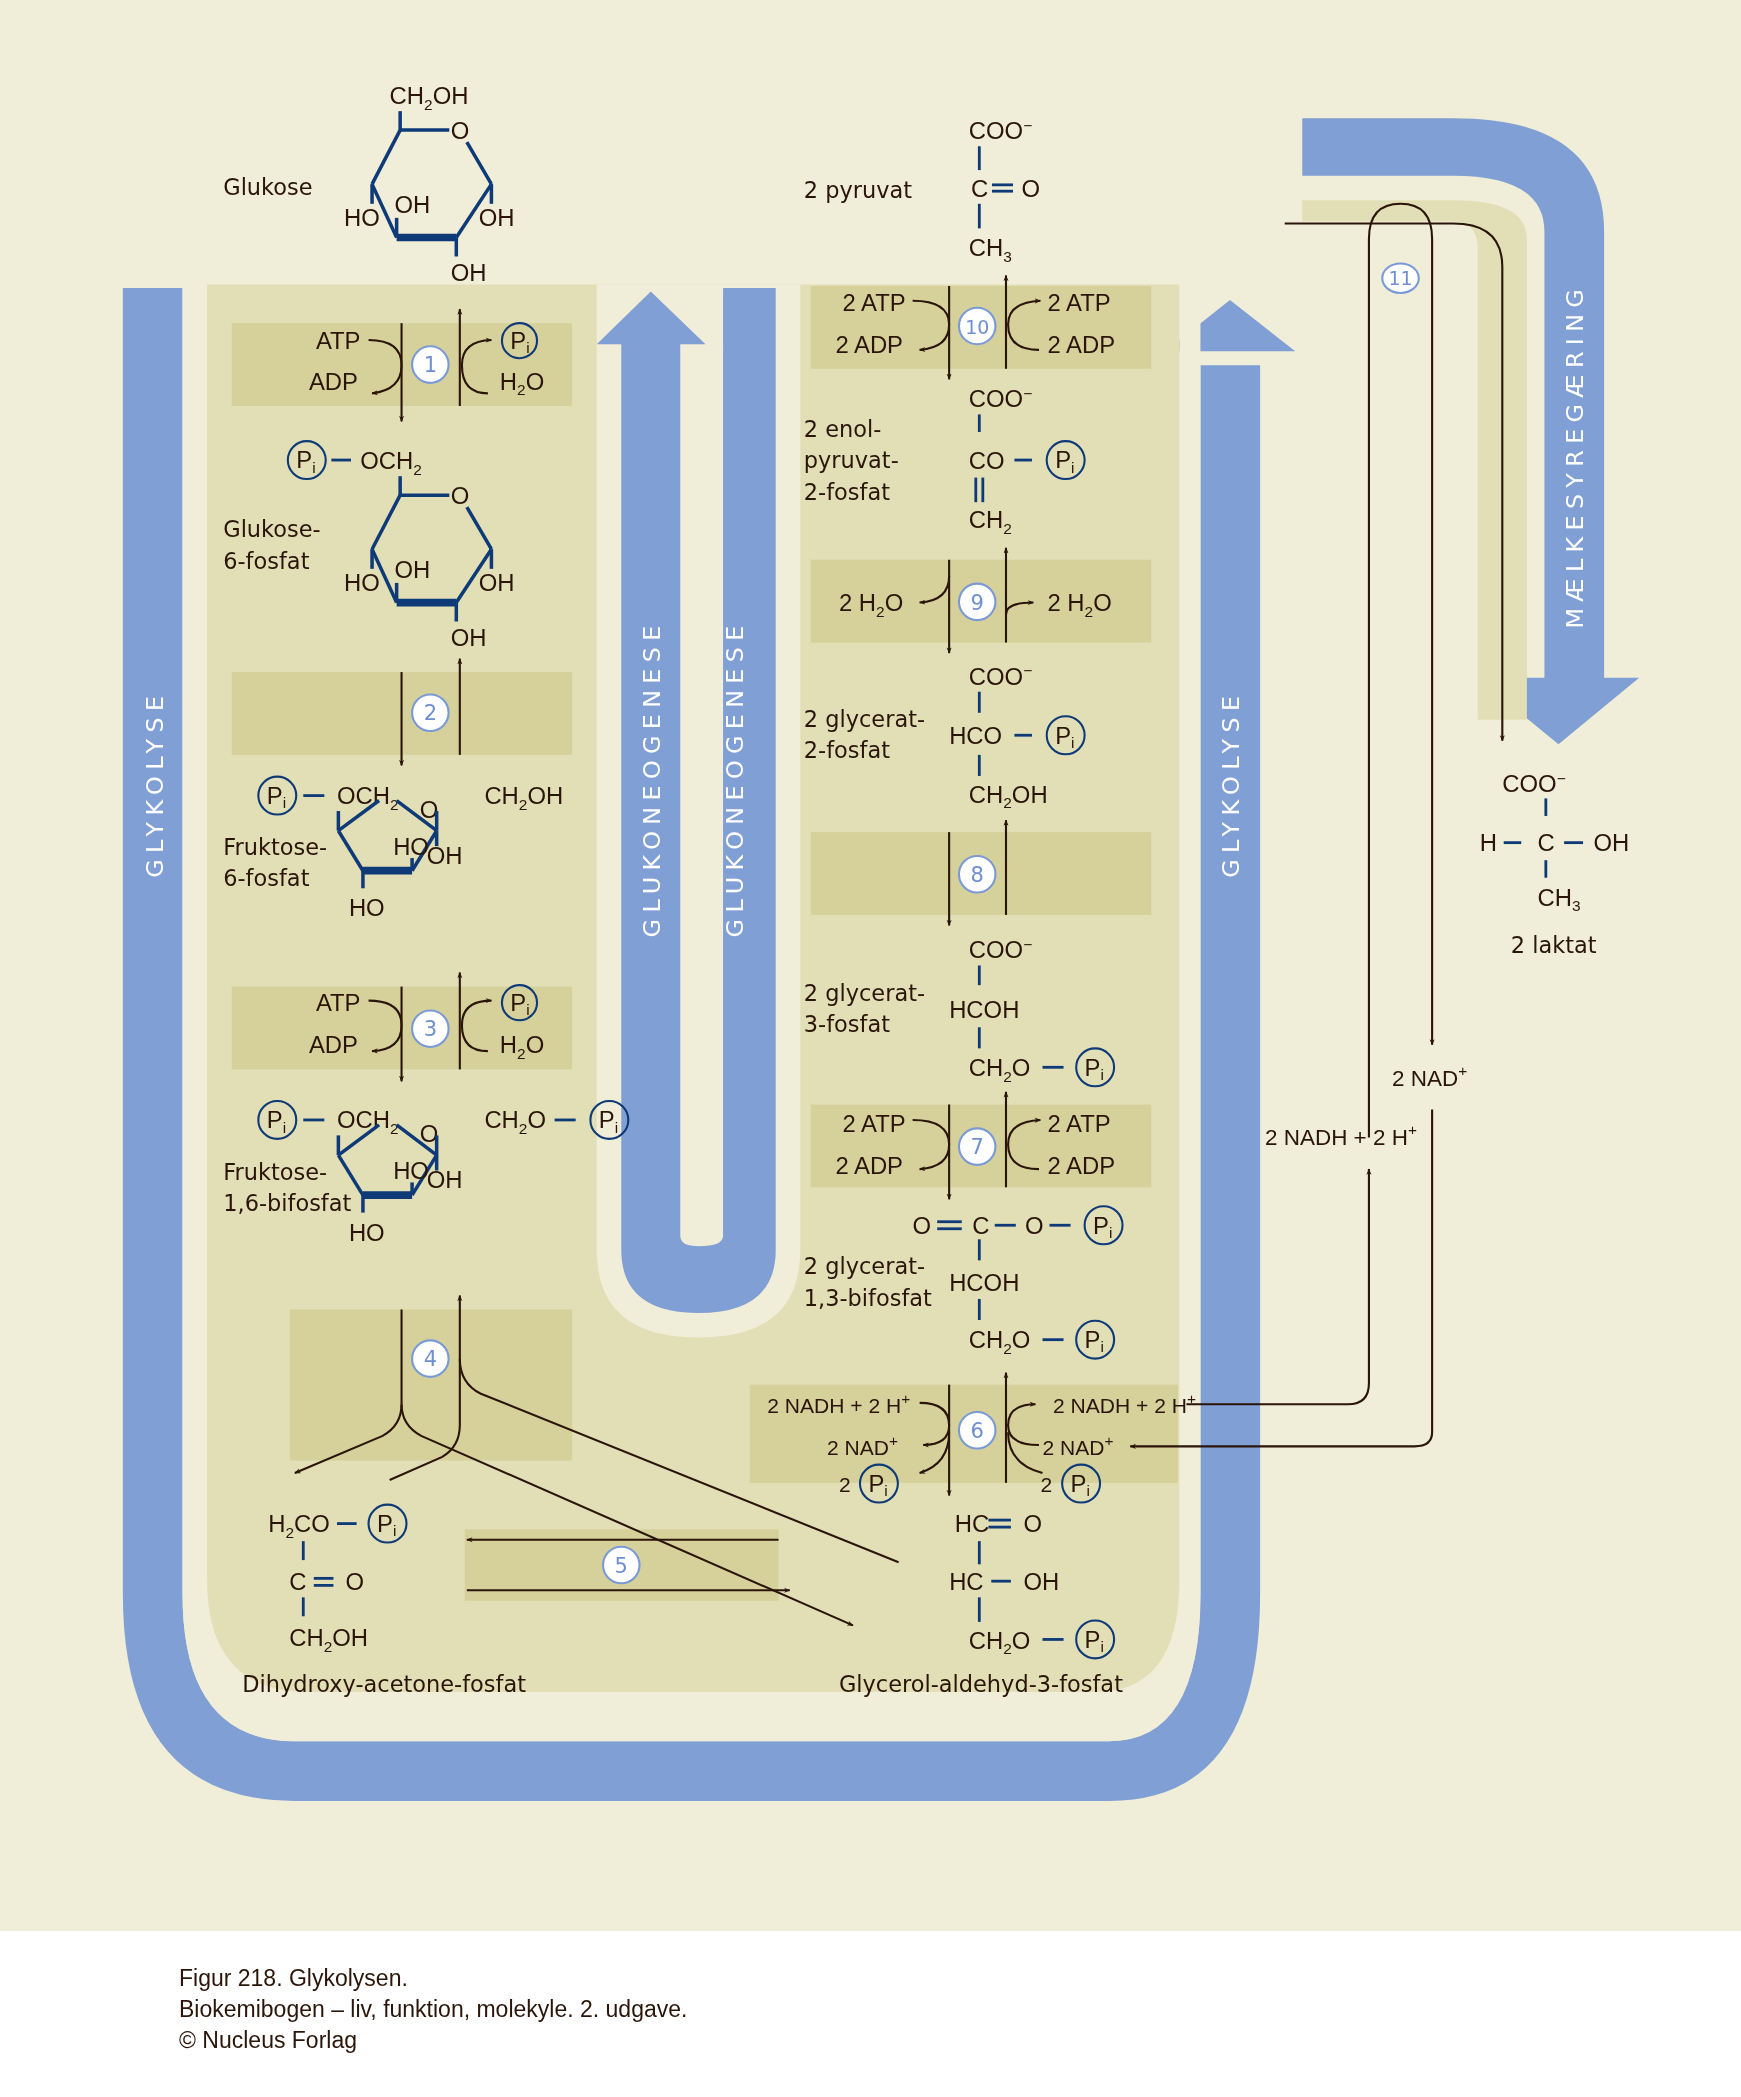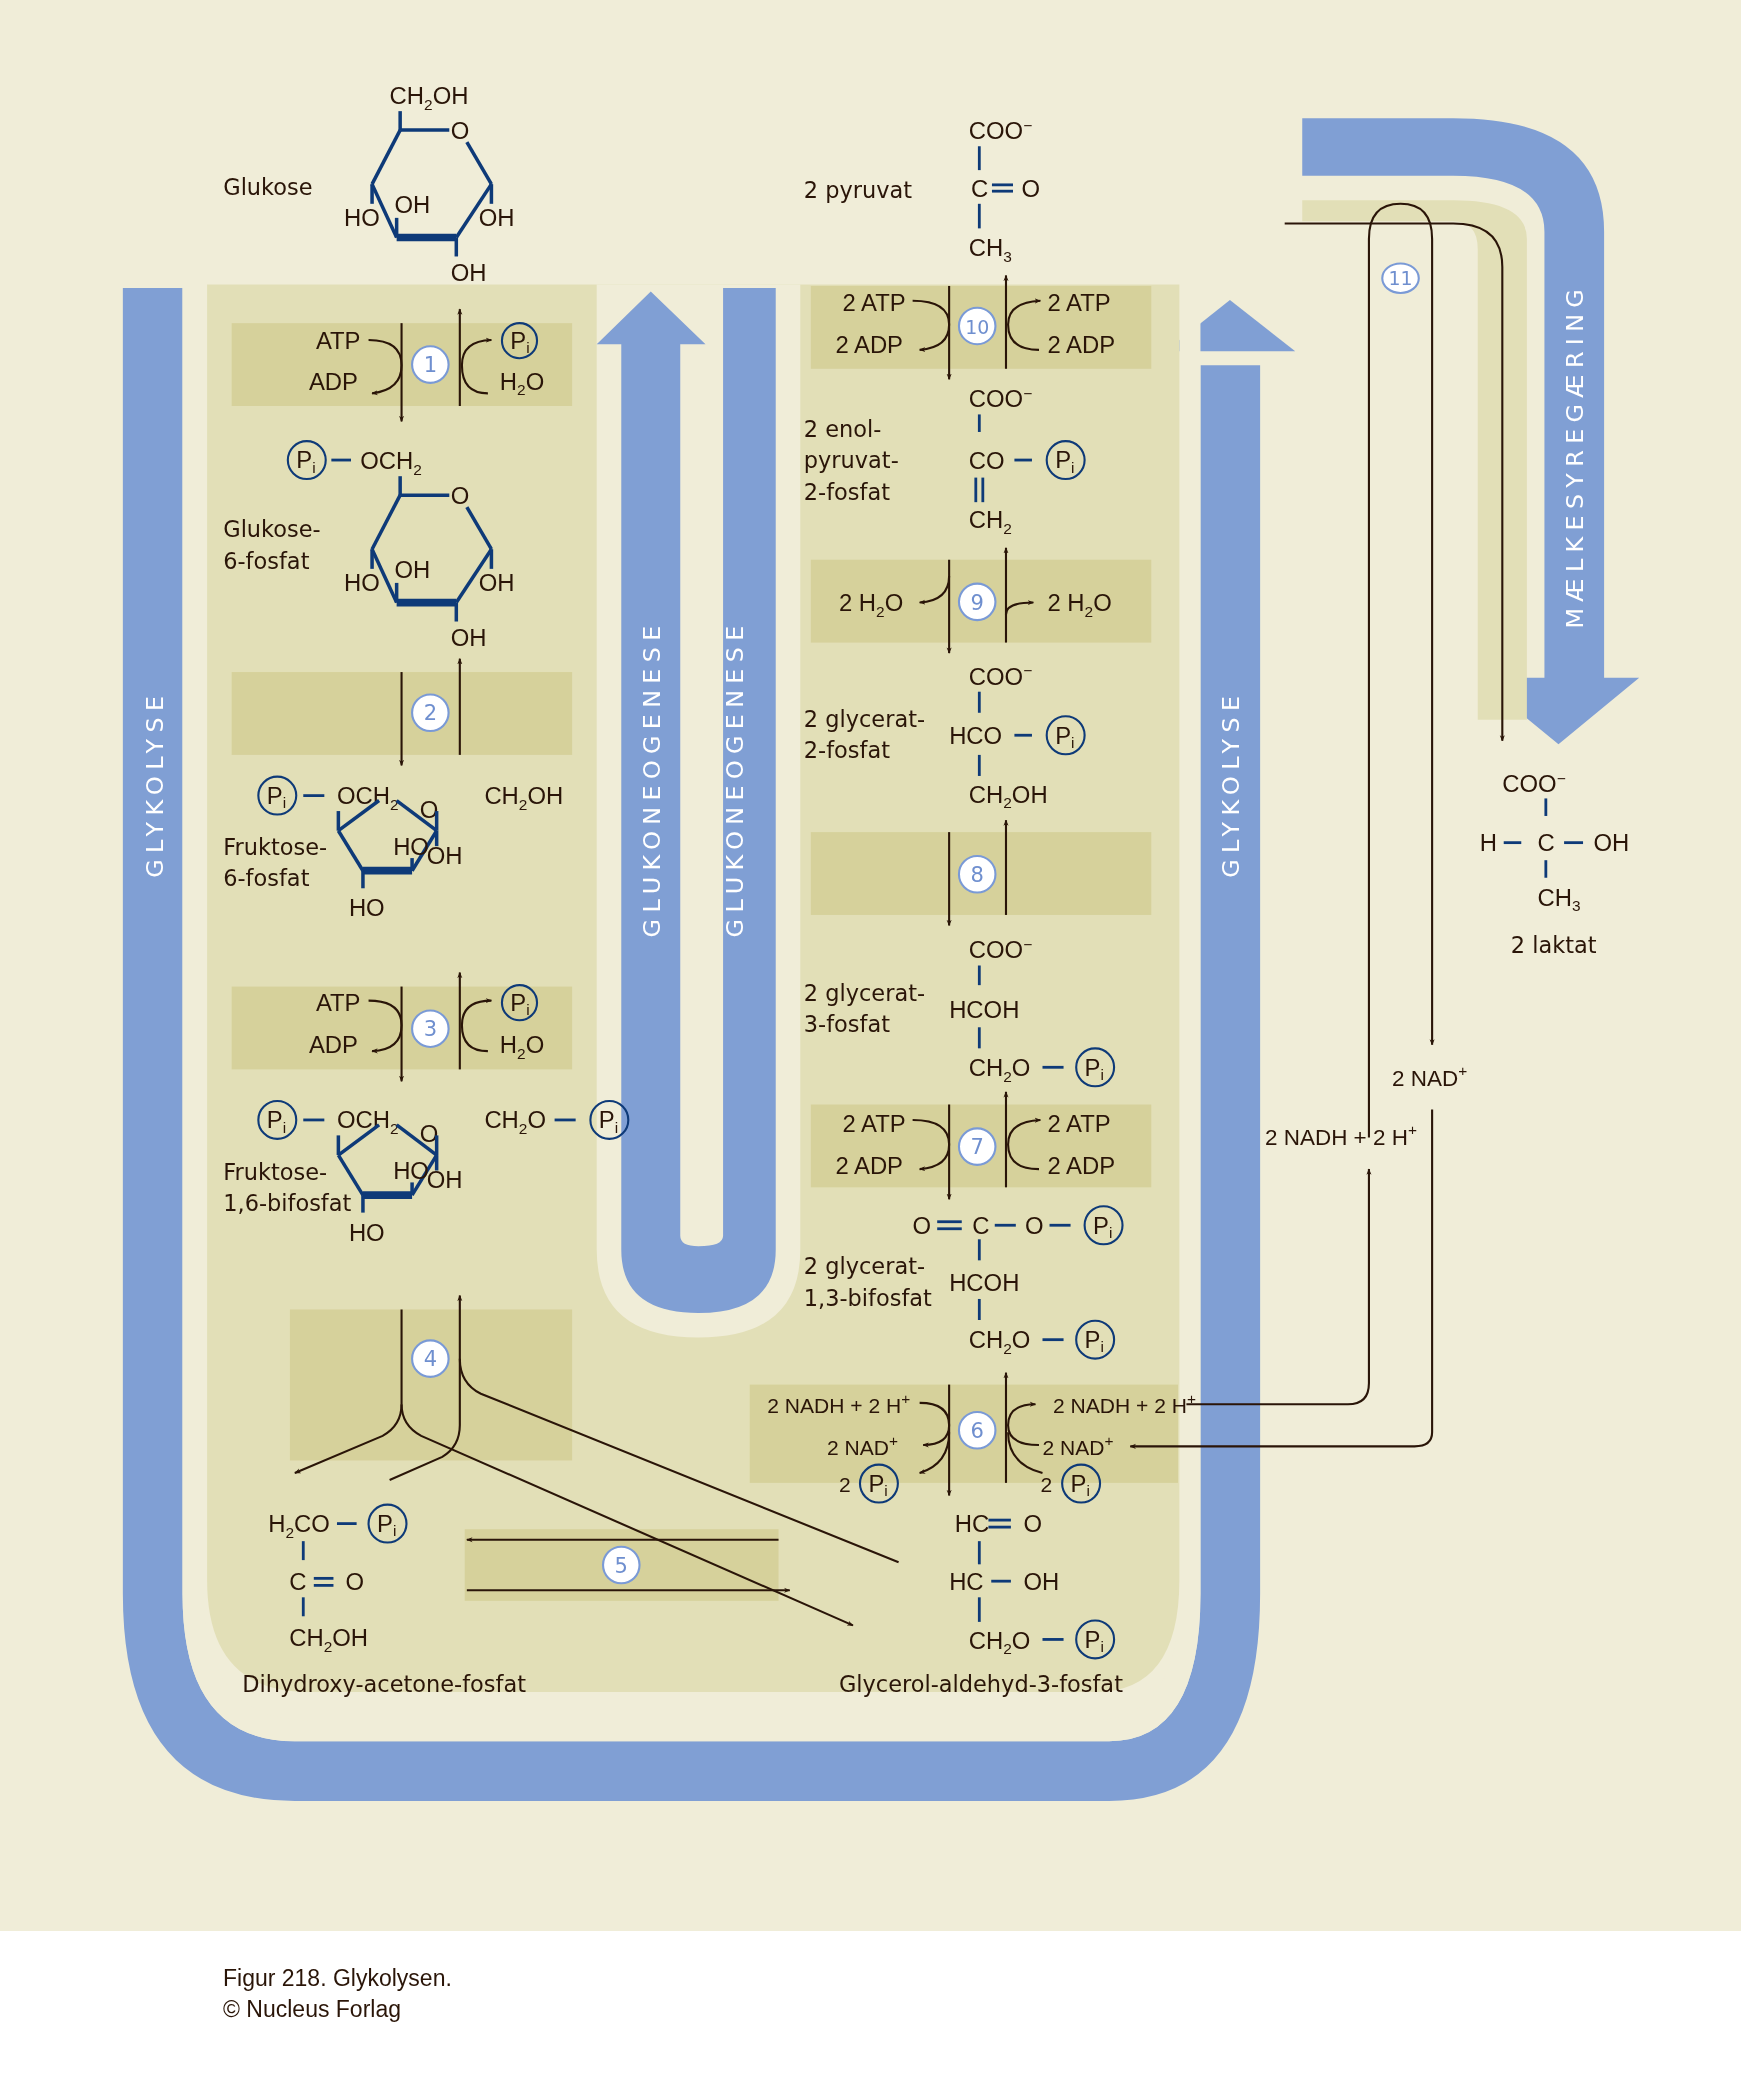--- a/index.html
+++ b/index.html
@@ -6,21 +6,21 @@
   body{width:1741px;height:2097px;position:relative;overflow:hidden;font-family:"DejaVu Sans Condensed","DejaVu Sans",sans-serif;}
   #diagram{position:absolute;left:0;top:0;width:1741px;height:1931px;background:#f0edd8;}
   #diagram svg{position:absolute;left:0;top:0;}
   .t{font-family:"Liberation Sans",sans-serif;font-size:34px;fill:#2a1508;}
   .lbl{font-family:"DejaVu Sans",sans-serif;font-size:32px;fill:#2a1508;}
   .sub{font-size:22px;}
   .vert{font-family:"DejaVu Sans",sans-serif;font-size:34px;fill:#ffffff;letter-spacing:9px;}
   .stepnum{font-family:"DejaVu Sans",sans-serif;font-size:30px;fill:#6f8fcf;text-anchor:middle;}
   .pi{font-family:"Liberation Sans",sans-serif;font-size:34px;fill:#2a1508;}
   .caption{position:absolute;left:179px;top:1963px;font-family:"Liberation Sans",sans-serif;font-size:23px;line-height:31px;color:#2a1508;}
-  .caption div{white-space:nowrap;margin-left:44px;}
+  .caption div{white-space:nowrap;}
 </style>
 </head>
 <body>
 
 <div id="diagram">
 <svg width="1741" height="1931" viewBox="0 0 2480 2750" xmlns="http://www.w3.org/2000/svg">
   <defs>
     <marker id="ah" viewBox="0 0 10 10" refX="9" refY="5" markerWidth="9" markerHeight="9" orient="auto-start-reverse" markerUnits="userSpaceOnUse">
       <path d="M0,1 L10,5 L0,9 L3,5 Z" fill="#2a1508"></path>
     </marker>
@@ -446,15 +446,16 @@
     <text class="stepnum" x="1392" y="1256">8</text>
     <text class="stepnum" x="1392" y="868">9</text>
     <text class="stepnum" x="1392" y="475" style="font-size:27px">10</text>
     <text class="stepnum" x="1995" y="406" style="font-size:27px">11</text>
   </g>
 </svg>
 </div>
 
 <div class="caption">
   <div>Figur 218. Glykolysen.</div>
+  <div>Biokemibogen – liv, funktion, molekyle. 2. udgave.</div>
   <div>© Nucleus Forlag</div>
 </div>
 
 
 </body></html>

